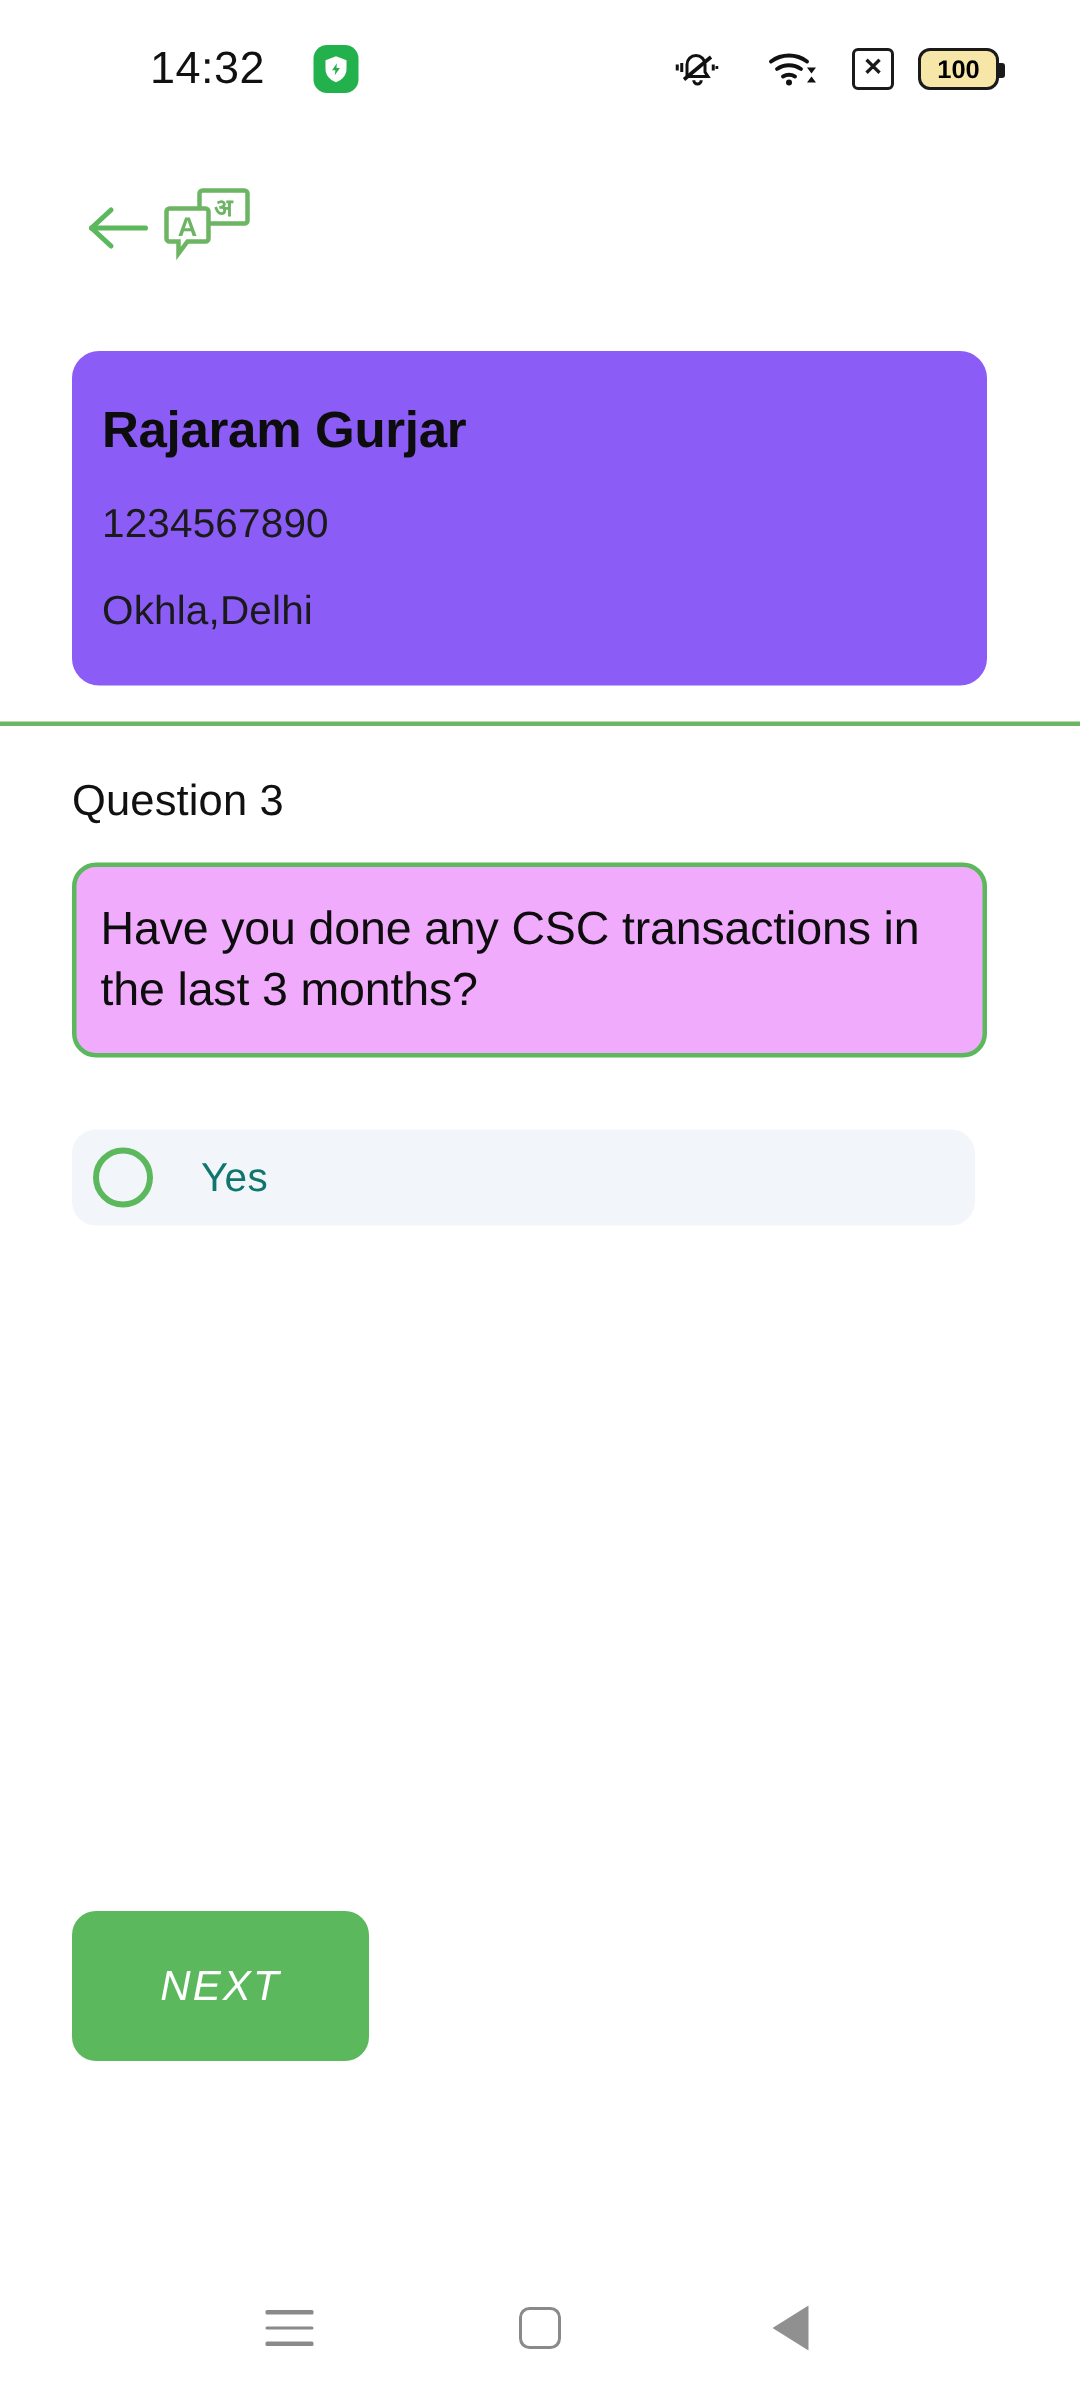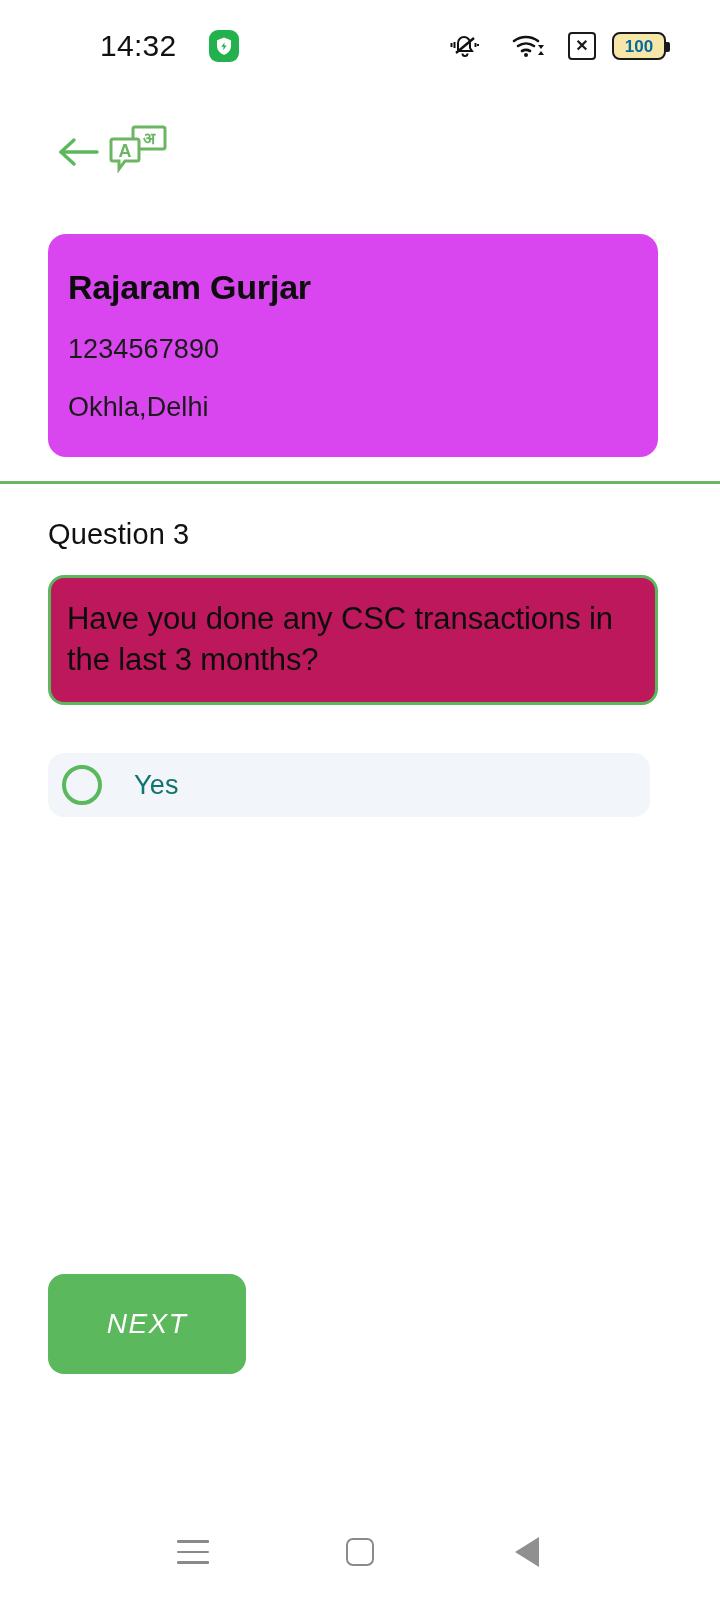--- a/index.html
+++ b/index.html
@@ -71,21 +71,21 @@
     right: -6px;
     top: 8px;
     width: 4px;
     height: 10px;
     background: #1a1a1a;
     border-radius: 0 2px 2px 0;
   }
   .battery-text {
     font-size: 17px;
     font-weight: bold;
-    color: #0369a1;
+    color: #000000;
     line-height: 1;
     text-align: center;
   }
   .simbox {
     width: 28px;
     height: 28px;
     border: 2.5px solid #1a1a1a;
     border-radius: 4px;
     display: flex;
     align-items: center;
@@ -127,21 +127,21 @@
     display: flex;
     align-items: center;
     justify-content: center;
   }
 
   
   .card-wrap {
     padding: 22px 62px 0 48px;
   }
   .user-card {
-    background: #d946ef;
+    background: #8b5cf6;
     border-radius: 18px;
     padding: 34px 30px 34px 20px;
   }
   .user-name {
     font-size: 34px;
     font-weight: bold;
     color: #0d0d0d;
     letter-spacing: -0.2px;
   }
   .user-line {
@@ -168,21 +168,21 @@
     font-size: 29px;
     color: #111111;
     margin-top: 34px;
     letter-spacing: 0.1px;
   }
   .q-box {
     margin-top: 24px;
     border: 3px solid #5cb85c;
     border-radius: 16px;
     padding: 20px 18px 22px 16px;
-    background: #be185d;
+    background: #f0abfc;
   }
   .q-text {
     font-size: 31px;
     line-height: 1.33;
     color: #0d0d0d;
     letter-spacing: -0.1px;
   }
 
   
   .options {

